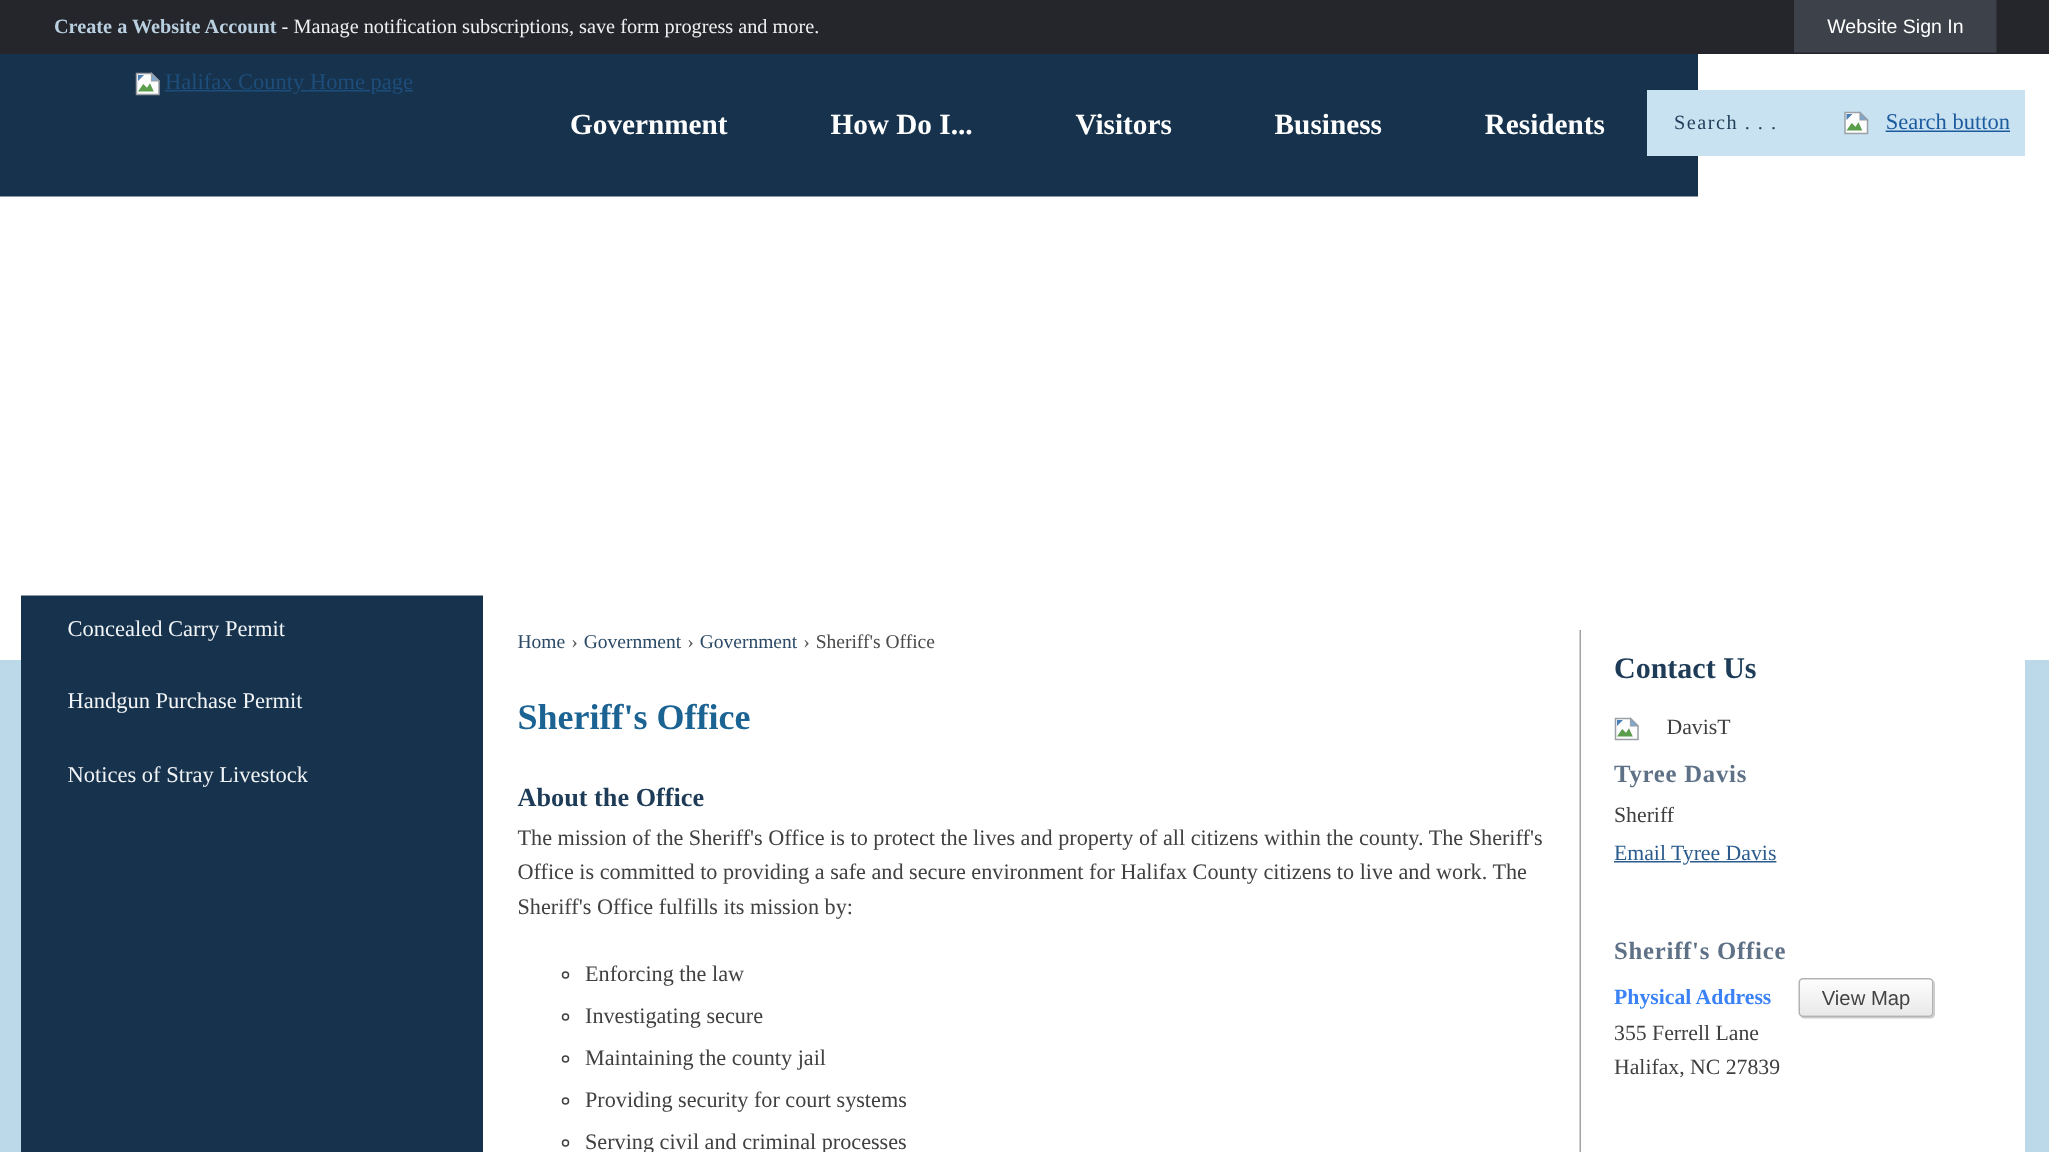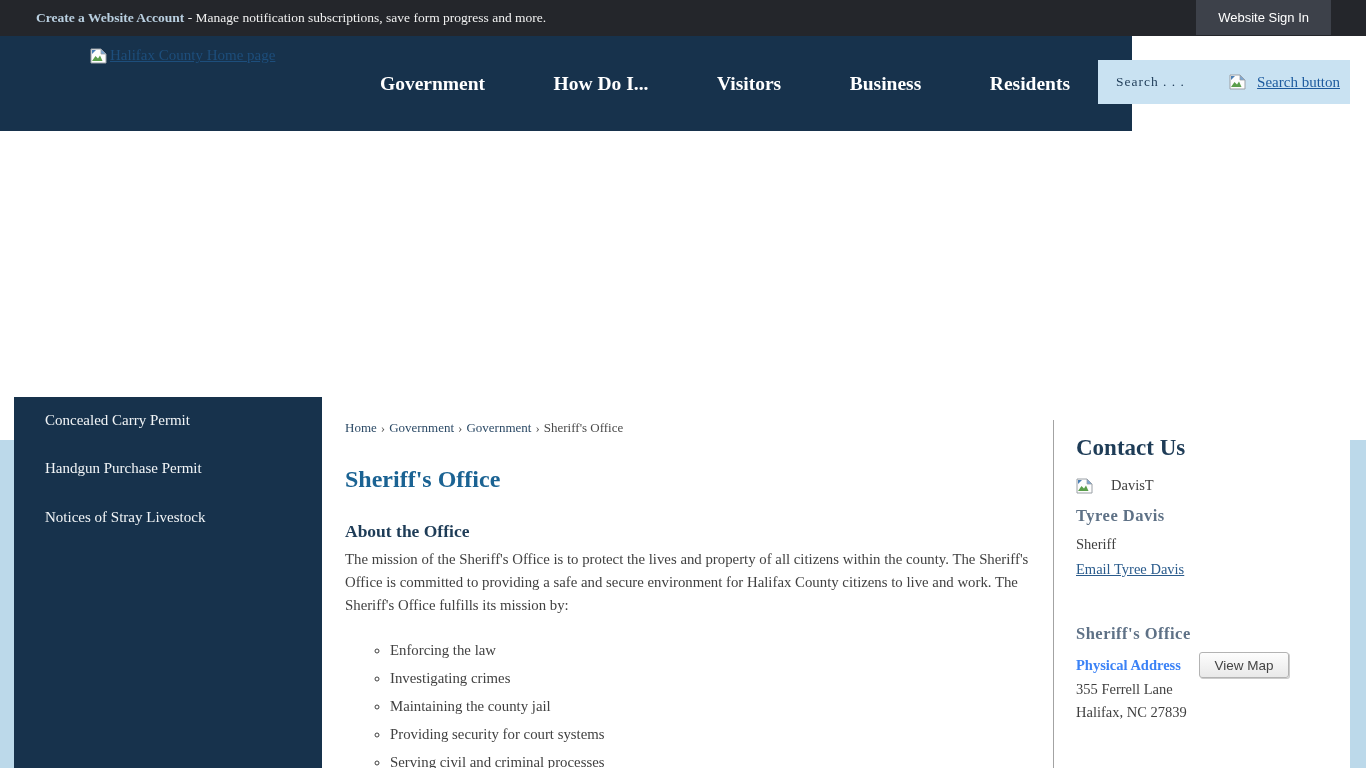--- a/index.html
+++ b/index.html
@@ -93,21 +93,21 @@
   .article-list {
     position: absolute; left: 370px; top: 636px;
     list-style-type: circle; padding-left: 20px;
     font-size: 14.8px; color: #414141;
   }
   .article-list li { height: 28px; line-height: 28px; }
   
   .v-divider { position: absolute; left: 1053px; top: 420px; width: 1px; height: 348px; background: #a3a3a3; }
   .contact-heading {
     position: absolute; left: 1076px; top: 435px;
-    font-size: 23px; font-weight: bold; color: #1e3c57; text-align: right;
+    font-size: 20px; font-weight: bold; color: #1e3c57; text-align: right;
   }
   .contact-photo {
     position: absolute; left: 1076px; top: 477px;
     display: flex; align-items: center; gap: 18px;
     font-size: 14.5px; color: #3f3f3f;
   }
   .contact-name {
     position: absolute; left: 1076px; top: 506px;
     font-size: 16.5px; font-weight: bold; color: #5e7186; letter-spacing: 0.5px;
   }
@@ -192,21 +192,21 @@
 
 <div class="breadcrumb">
   <a>Home</a><span class="crumb-sep">›</span><a>Government</a><span class="crumb-sep">›</span><a>Government</a><span class="crumb-sep">›</span><span>Sheriff's Office</span>
 </div>
 
 <h1 class="page-title">Sheriff's Office</h1>
 <h2 class="section-heading">About the Office</h2>
 <p class="article-para">The mission of the Sheriff's Office is to protect the lives and property of all citizens within the county. The Sheriff's Office is committed to providing a safe and secure environment for Halifax County citizens to live and work. The Sheriff's Office fulfills its mission by:</p>
 <ul class="article-list">
   <li>Enforcing the law</li>
-  <li>Investigating crimes</li>
+  <li>Investigating secure</li>
   <li>Maintaining the county jail</li>
   <li>Providing security for court systems</li>
   <li>Serving civil and criminal processes</li>
 </ul>
 
 <div class="v-divider"></div>
 <div class="contact-heading">Contact Us</div>
 <div class="contact-photo">
   <svg class="bi">
       <use href="#broken-img"></use>

